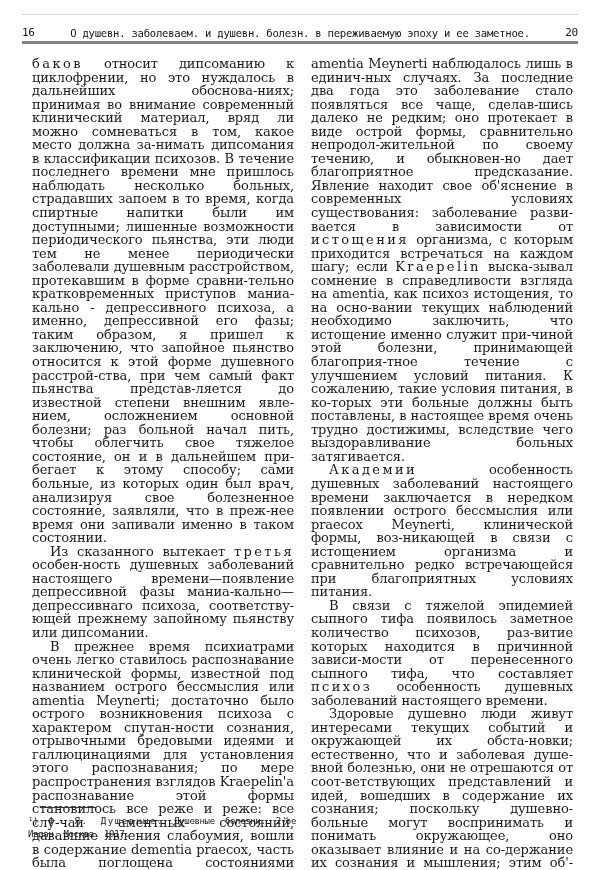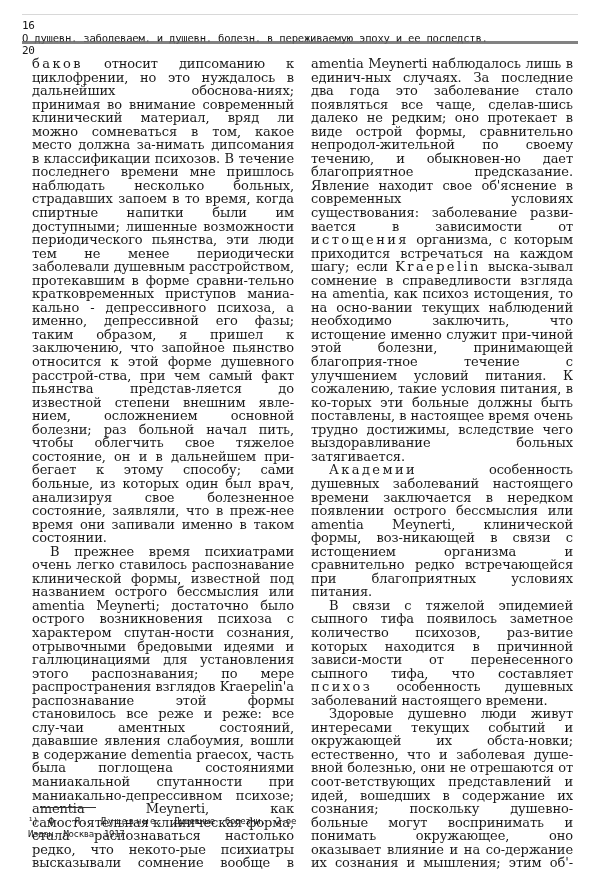--- a/index.html
+++ b/index.html
@@ -8,23 +8,23 @@
     background: #ffffff; color: #1a1a1a;
     font-family: "DejaVu Serif", "Liberation Serif", serif;
     position: relative;
   }
   .topline {
     position: absolute; left: 22px; right: 22px; top: 14px;
     border-top: 1px solid #d8d8d8;
   }
   .header {
     position: absolute; left: 22px; right: 22px; top: 19px; height: 20px;
-    display: flex; justify-content: space-between; align-items: flex-start;
+    display: flex; justify-content: space-between; align-items: flex-end;
     font-family: "DejaVu Sans Mono", "Liberation Mono", monospace;
-    font-size: 10.6px; color: #151515; letter-spacing: -0.25px; flex-direction: column;
+    font-size: 10.6px; color: #151515; letter-spacing: -0.25px;
   }
   .header .pn { font-size: 11px; }
   .header .title { flex: 1; text-align: center; white-space: nowrap; }
   .rule {
     position: absolute; left: 22px; right: 22px; top: 41px;
     height: 3px; background: #6c6c6c; opacity: 0.85;
   }
   .col {
     position: absolute; top: 57px; width: 262px;
     font-size: 13px; line-height: 13.55px;
@@ -46,33 +46,34 @@
     letter-spacing: -0.35px;
   }
 </style>
 </head>
 <body>
 
 <div class="topline"></div>
 
 <div class="header">
   <span class="pn">16</span>
-  <span class="title">О душевн. заболеваем. и душевн. болезн. в переживаемую эпоху и ее последств.</span>
+  <span class="title">О душевн. заболеваем. и душевн. болезн. в переживаемую эпоху и ее заметное.</span>
   <span class="pn">20</span>
 </div>
 <div class="rule"></div>
 
 <div class="col left">
   <p><span class="sp">баков</span><span> относит дипсоманию к циклофрении, но это нуждалось в дальнейших обоснова-ниях; принимая во внимание современный клинический материал, вряд ли можно сомневаться в том, какое место должна за-нимать дипсомания в классификации психозов. В течение последнего времени мне пришлось наблюдать несколько больных, страдавших запоем в то время, когда спиртные напитки были им доступными; лишенные возможности периодического пьянства, эти люди тем не менее периодически заболевали душевным расстройством, протекавшим в форме сравни-тельно кратковременных приступов маниа-кально - депрессивного психоза, а именно, депрессивной его фазы; таким образом, я пришел к заключению, что запойное пьянство относится к этой форме душевного расстрой-ства, при чем самый факт пьянства представ-ляется до известной степени внешним явле-нием, осложнением основной болезни; раз больной начал пить, чтобы облегчить свое тяжелое состояние, он и в дальнейшем при-бегает к этому способу; сами больные, из которых один был врач, анализируя свое болезненное состояние, заявляли, что в преж-нее время они запивали именно в таком состоянии.</span></p>
+  <p class="ind"><span>Из сказанного вытекает </span><span class="sp">третья</span><span> особен-ность душевных заболеваний настоящего времени—появление депрессивной фазы маниа-кально—депрессивнаго психоза, соответству-ющей прежнему запойному пьянству или дипсомании.</span></p>
   <p class="ind">В прежнее время психиатрами очень легко ставилось распознавание клинической формы, известной под названием острого бессмыслия или amentia Meynerti; достаточно было острого возникновения психоза с характером спутан-ности сознания, отрывочными бредовыми идеями и галлюцинациями для установления этого распознавания; по мере распространения взглядов Kraepelin'а распознавание этой формы становилось все реже и реже: все слу-чаи аментных состояний, дававшие явления слабоумия, вошли в содержание dementia praecox, часть была поглощена состояниями маниакальной спутанности при маниакально-депрессивном психозе; amentia Meynerti, как самостоятельная клиническая форма, стала распознаваться настолько редко, что некото-рые психиатры высказывали сомнение вообще в существовании этой формы. В клинике душевных болезней Медицинской Академии</p>
 </div>
 
 <div class="col right">
   <p><span>amentia Meynerti наблюдалось лишь в единич-ных случаях. За последние два года это заболевание стало появляться все чаще, сделав-шись далеко не редким; оно протекает в виде острой формы, сравнительно непродол-жительной по своему течению, и обыкновен-но дает благоприятное предсказание. Явление находит свое об'яснение в современных условиях существования: заболевание разви-вается в зависимости от </span><span class="sp">истощения</span><span> организма, с которым приходится встречаться на каждом шагу; если </span><span class="sp">Kraepelin</span><span> выска-зывал сомнение в справедливости взгляда на amentia, как психоз истощения, то на осно-вании текущих наблюдений необходимо заключить, что истощение именно служит при-чиной этой болезни, принимающей благоприя-тное течение с улучшением условий питания. К сожалению, такие условия питания, в ко-торых эти больные должны быть поставлены, в настоящее время очень трудно достижимы, вследствие чего выздоравливание больных затягивается.</span></p>
-  <p class="ind"><span class="sp">Академии</span><span> особенность душевных заболеваний настоящего времени заключается в нередком появлении острого бессмыслия или amentia Meynerti, клинической формы, воз-никающей в связи с истощением организма и сравнительно редко встречающейся при благоприятных условиях питания.</span></p>
+  <p class="ind"><span class="sp">Академии</span><span> особенность душевных заболеваний настоящего времени заключается в нередком появлении острого бессмыслия или praecox Meynerti, клинической формы, воз-никающей в связи с истощением организма и сравнительно редко встречающейся при благоприятных условиях питания.</span></p>
   <p class="ind"><span>В связи с тяжелой эпидемией сыпного тифа появилось заметное количество психозов, раз-витие которых находится в причинной зависи-мости от перенесенного сыпного тифа, что составляет </span><span class="sp">психоз</span><span> особенность душевных заболеваний настоящего времени.</span></p>
   <p class="ind">Здоровые душевно люди живут интересами текущих событий и окружающей их обста-новки; естественно, что и заболевая душе-вной болезнью, они не отрешаются от соот-ветствующих представлений и идей, вошедших в содержание их сознания; поскольку душевно-больные могут воспринимать и понимать окружающее, оно оказывает влияние и на со-держание их сознания и мышления; этим об'-ясняется, что события окружающей действи-тельности во все времена входили в содержание бреда больных. Во время войны на содержа-нии бреда отражались военные события во время революционных переворотов—события революционного содержания, в настоящее время, главным образом, отрицательные явле-ния современной экономической жизни. Деп-рессивные больные высказывают мысли о том, что при современной дороговизне они в тягость семье, которую они об'едают, что им нечем жить, что их неизбежно должны</p>
 </div>
 
 <div class="fn-rule"></div>
 <div class="footnote">
   <span>¹)</span>
   <span class="sp" style="letter-spacing:1.6px">Ф. Я. Душевные.</span><span> Душевные болезни. 2-ое Издан. Москва. 1917.</span>
 </div>
 

